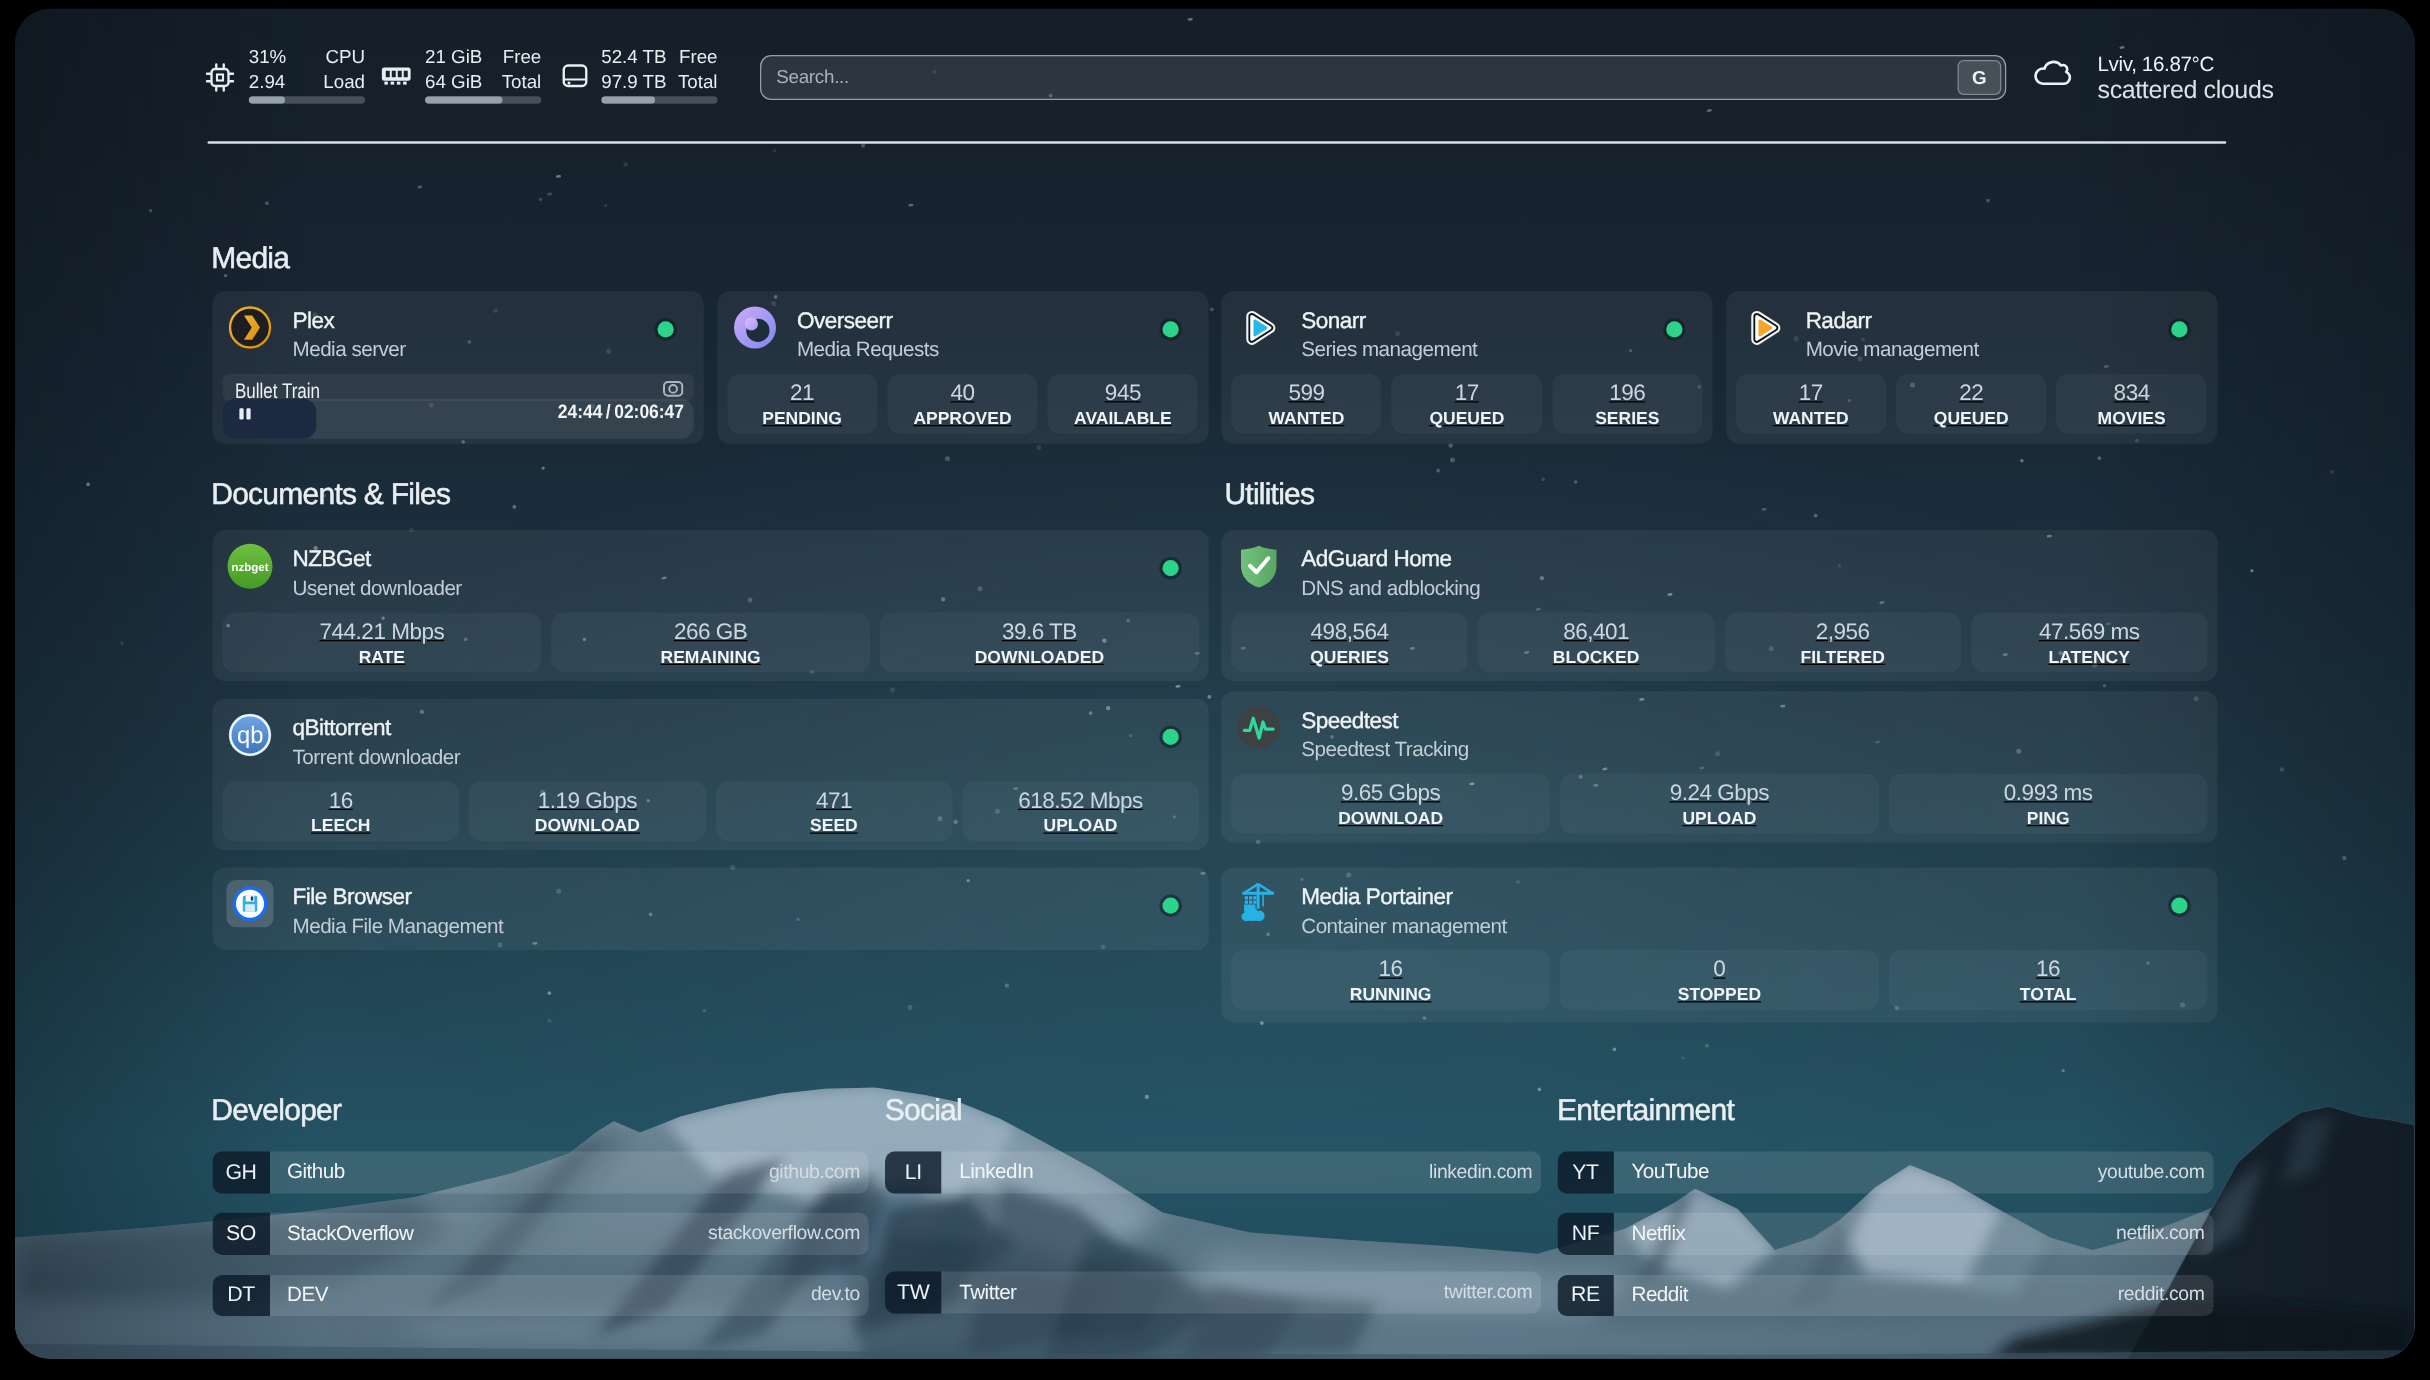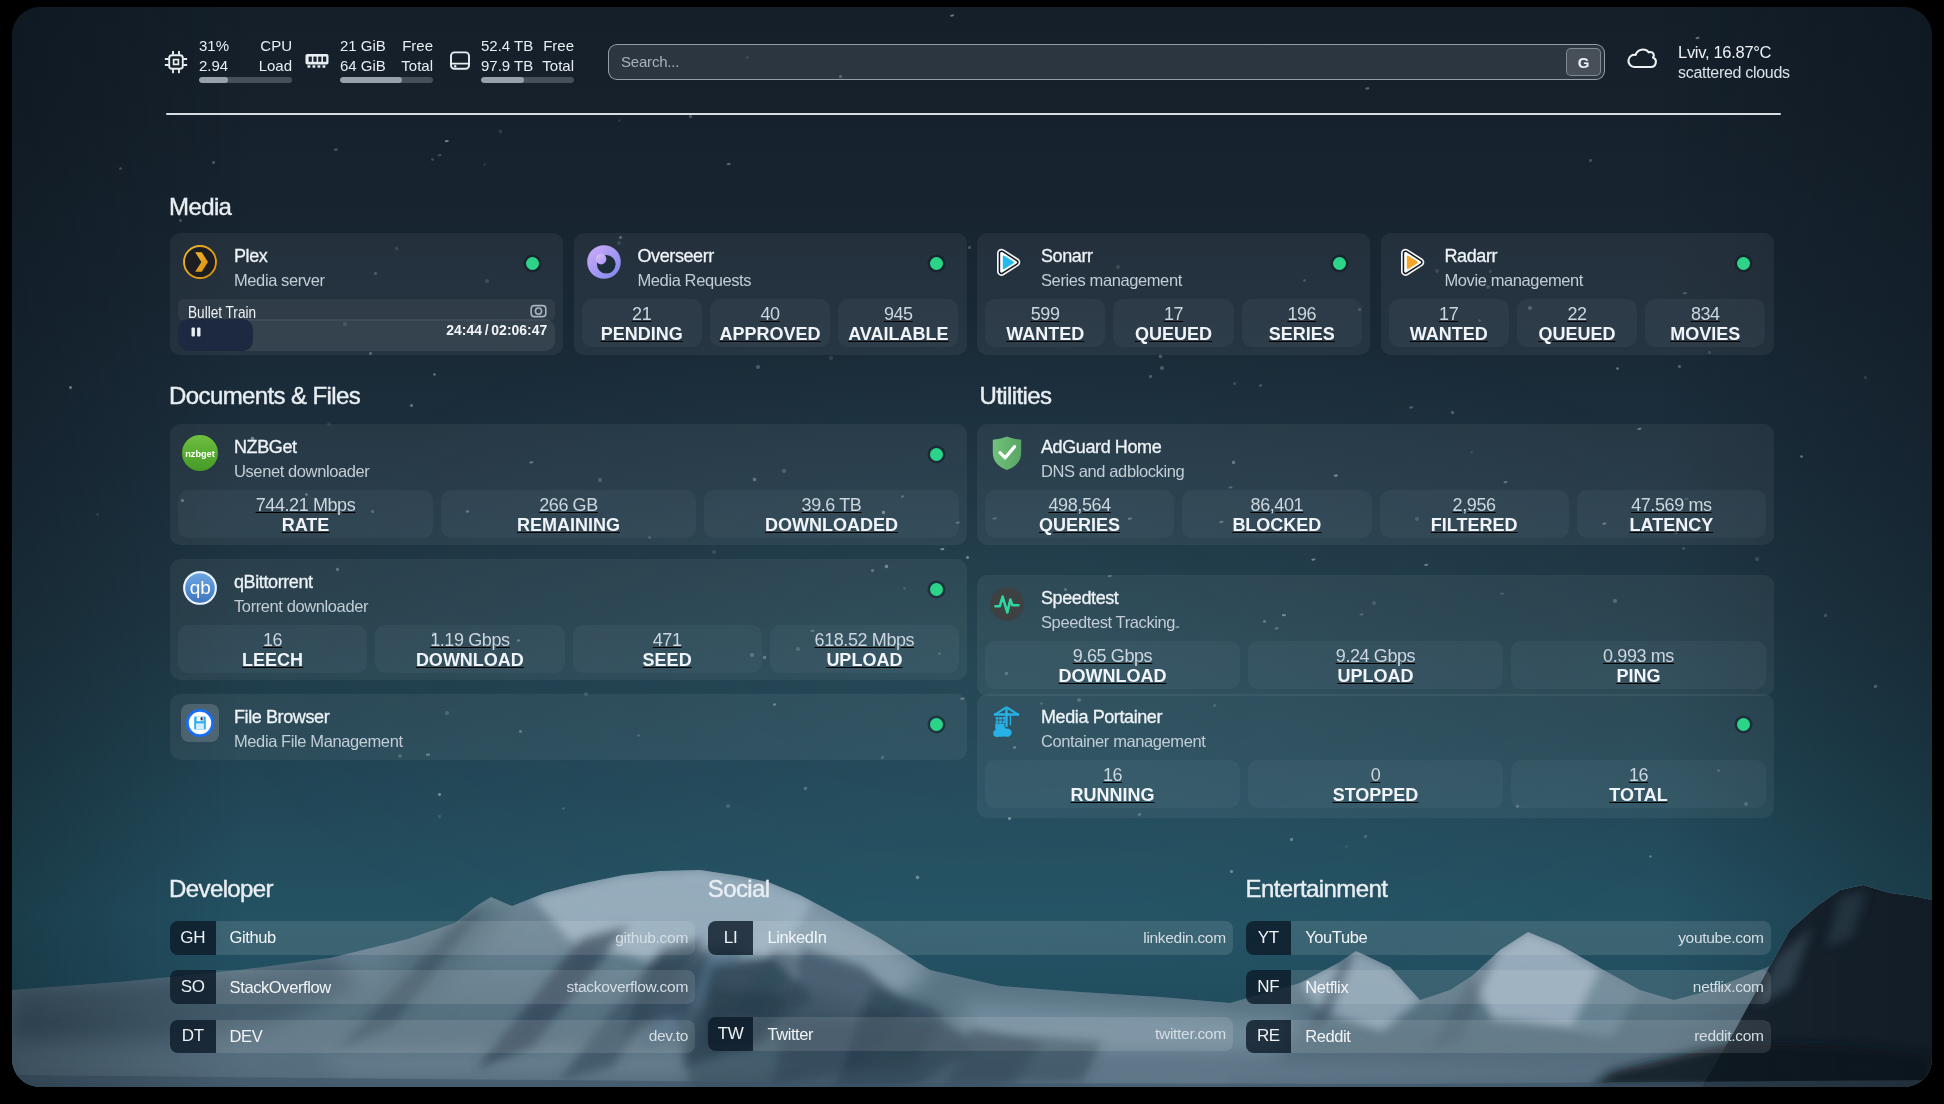--- a/index.html
+++ b/index.html
@@ -11,21 +11,21 @@
 .hd{position:absolute;font-size:24px;line-height:33px;color:#e9eef3;font-weight:400;letter-spacing:-0.6px;-webkit-text-stroke:0.4px #e9eef3;}
 .card{position:absolute;background:rgba(255,255,255,0.055);border-radius:10px;}
 .sicon{position:absolute;left:11px;top:10px;width:38px;height:38px;}
 .stitle{position:absolute;left:64px;top:10px;}
 .stitle .t1{font-size:18px;line-height:26px;color:#eef3f7;font-weight:400;letter-spacing:-0.4px;-webkit-text-stroke:0.3px #eef3f7;}
 .stitle .t2{font-size:16.5px;line-height:22px;color:#c2cdd6;font-weight:400;letter-spacing:-0.4px;}
 .dot{position:absolute;top:24px;width:13px;height:13px;border-radius:50%;background:#2bd488;box-shadow:0 0 0 2.5px rgba(13,22,34,0.5);}
 .srow{position:absolute;left:8px;right:8px;top:66px;height:48px;display:flex;gap:8px;text-decoration:underline;}
 .sbox{flex:1;background:rgba(175,205,225,0.055);border-radius:10px;text-align:center;padding-top:4px;}
 .sbox .n{font-size:18px;line-height:22px;color:#ccd6de;letter-spacing:-0.4px;}
-.sbox .l{font-size:18px;line-height:19px;color:#f0f4f8;font-weight:700;letter-spacing:0px;}
+.sbox .l{font-size:14px;line-height:19px;color:#f0f4f8;font-weight:700;letter-spacing:0px;}
 .bmh{position:absolute;font-size:24px;line-height:33px;color:#e9eef3;letter-spacing:-0.6px;-webkit-text-stroke:0.4px #e9eef3;}
 .bmrow{position:absolute;width:525px;height:33.5px;border-radius:8px;overflow:hidden;}
 .bmrow .ab{position:absolute;left:0;top:0;bottom:0;width:45.6px;background:rgba(13,26,40,0.80);color:#eef2f6;
  font-size:17px;letter-spacing:-0.3px;display:flex;align-items:center;justify-content:center;}
 .bmrow .bd{position:absolute;left:45.6px;right:0;top:0;bottom:0;background:rgba(255,255,255,0.11);}
 .bmrow .nm{position:absolute;left:59.6px;top:0;bottom:0;display:flex;align-items:center;font-size:16.5px;color:#f2f5f8;letter-spacing:-0.4px;}
 .bmrow .dm{position:absolute;right:7px;top:0;bottom:0;display:flex;align-items:center;font-size:15.5px;color:#d5dde4;letter-spacing:-0.3px;}
 .res{position:absolute;top:29px;width:93px;color:#e8edf2;font-size:15px;line-height:20px;}
 .res .r{display:flex;justify-content:space-between;}
 .rbar{position:absolute;top:70px;height:5.5px;width:93px;border-radius:3px;background:#46505b;overflow:hidden;}
@@ -168,21 +168,21 @@
 <div class="abs" style="left:12px;top:0;height:33px;display:flex;align-items:center;font-size:15px;color:#a9b2bb;letter-spacing:-0.2px;">Search...</div>
 <div class="abs" style="right:3px;top:3px;bottom:3px;width:35px;background:rgba(255,255,255,0.13);border:1px solid rgba(175,185,195,0.55);border-radius:5px;
 display:flex;align-items:center;justify-content:center;font-size:15px;font-weight:700;color:#eef2f6;">G</div>
     </div>
     <div class="abs" style="left:1613px;top:38px;"><svg style="" width="34" height="28" viewBox="0 0 34 28">
         <g stroke="#eef2f6" stroke-width="2.1" fill="none" stroke-linejoin="round" stroke-linecap="round">
 <path d="M9.3 22 a6.1 6.1 0 1 1 1.3-12.1 7.6 7.6 0 0 1 13.2-2.5 3.4 3.4 0 0 1 5.0 2.9 c0 .8-.3 1.6-.8 2.2 a5 5 0 0 1-2.5 9.5 Z"></path>
 </g>
       </svg></div>
     <div class="abs" style="left:1666px;top:35px;font-size:16.5px;line-height:20px;color:#eef2f6;letter-spacing:-0.3px;">Lviv, 16.87°C<br>
-<span style="font-size:16px;color:#dbe2e8;text-align:center;">scattered clouds</span></div>
+<span style="font-size:20px;color:#dbe2e8;text-align:center;">scattered clouds</span></div>
     <div class="abs" style="left:154px;top:106px;width:1615px;height:2px;background:rgba(233,238,243,0.92);border-radius:1px;"></div>
     <div class="hd" style="left:157px;top:183px;">Media</div>
     <div class="card" style="left:158px;top:226px;width:393px;height:122px;">
       <div class="sicon"><svg style="" width="38" height="38" viewBox="0 0 38 38">
           <defs>
             <linearGradient id="plx" x1="0" y1="0" x2="1" y2="1">
 <stop offset="0" stop-color="#f0b52e"></stop>
               <stop offset="1" stop-color="#d98e0e"></stop>
             </linearGradient>
           </defs>
@@ -405,21 +405,21 @@
         <div class="sbox">
           <div class="n">471</div>
           <div class="l">SEED</div>
         </div>
         <div class="sbox">
           <div class="n">618.52 Mbps</div>
           <div class="l">UPLOAD</div>
         </div>
       </div>
     </div>
-    <div class="card" style="left:965px;top:568px;width:797px;height:121px;">
+    <div class="card" style="left:965px;top:546px;width:797px;height:121px;">
       <div class="sicon"><svg style="" width="38" height="38" viewBox="0 0 38 38">
           <circle cx="19" cy="19" r="16.8" fill="#3d4142"></circle>
 <path d="M7.5 21.2 H11.8 L14.6 11.6 L19.3 27.4 L22.4 14.6 L24.4 20.2 H30.5" fill="none" stroke="#2ed79d" stroke-width="2.6" stroke-linejoin="round" stroke-linecap="round"></path>
         </svg></div>
       <div class="stitle">
         <div class="t1">Speedtest</div>
         <div class="t2">Speedtest Tracking</div>
       </div>
       <div class="srow">
         <div class="sbox">

